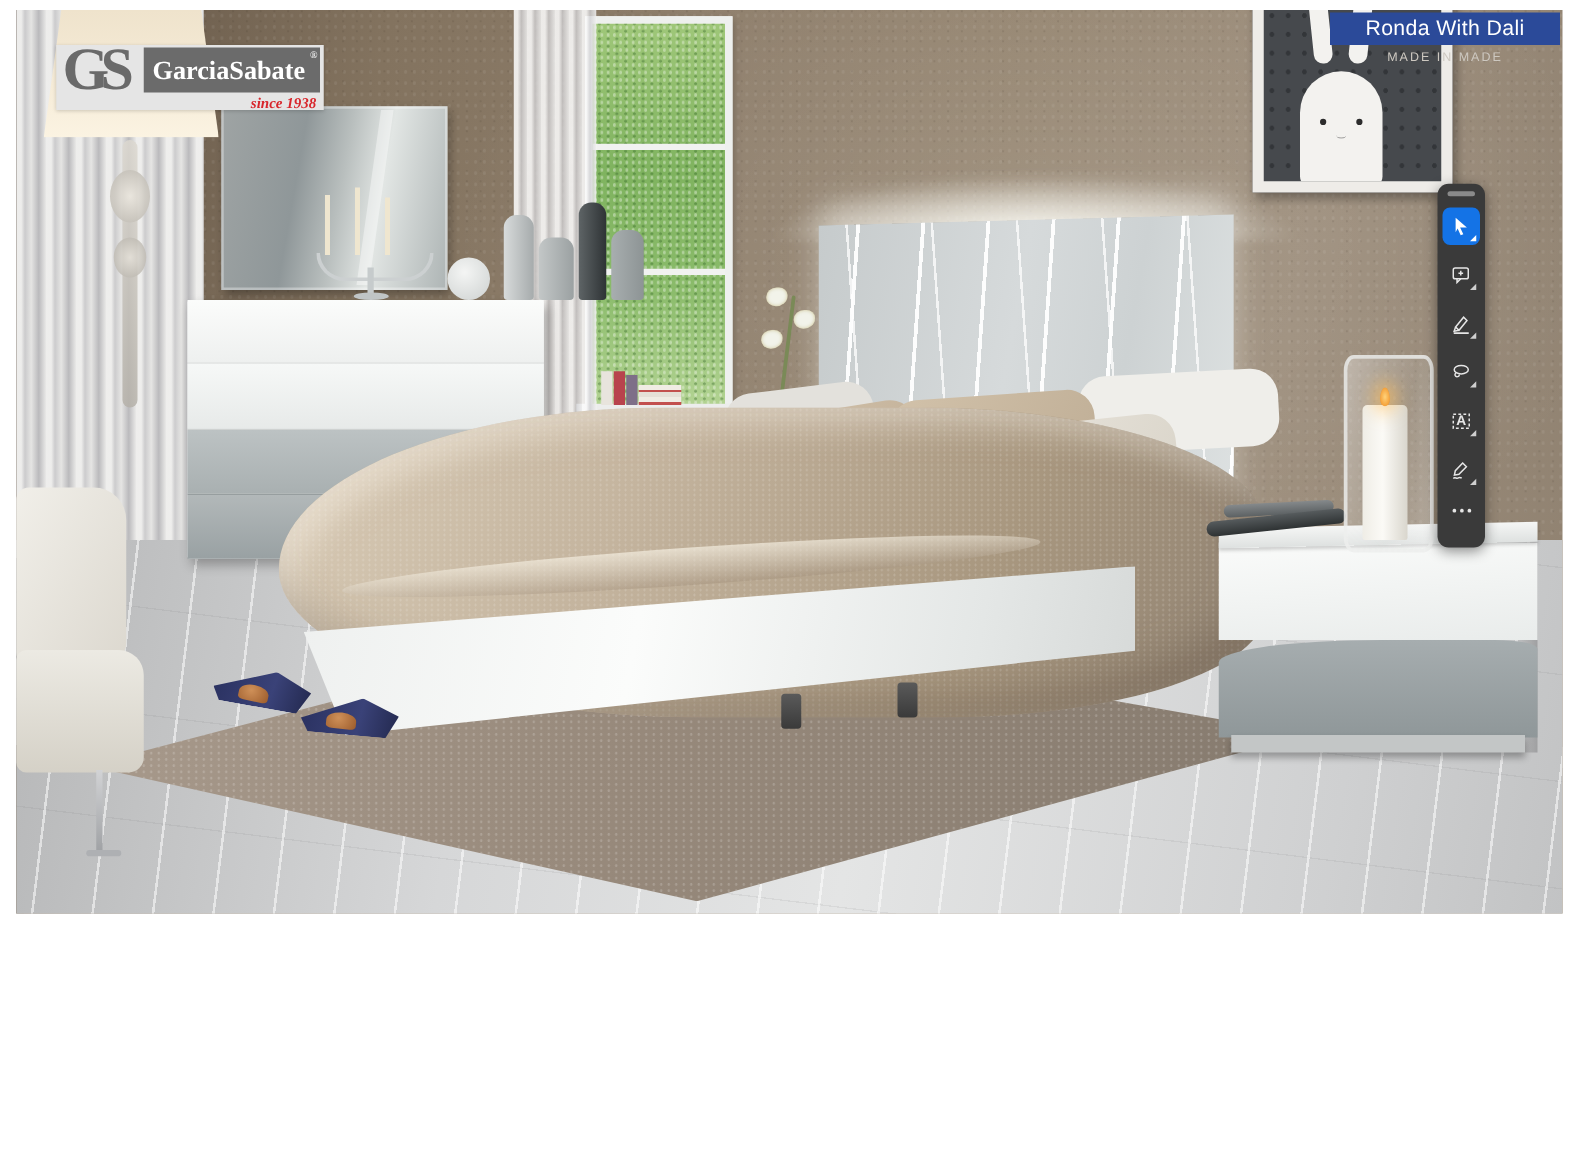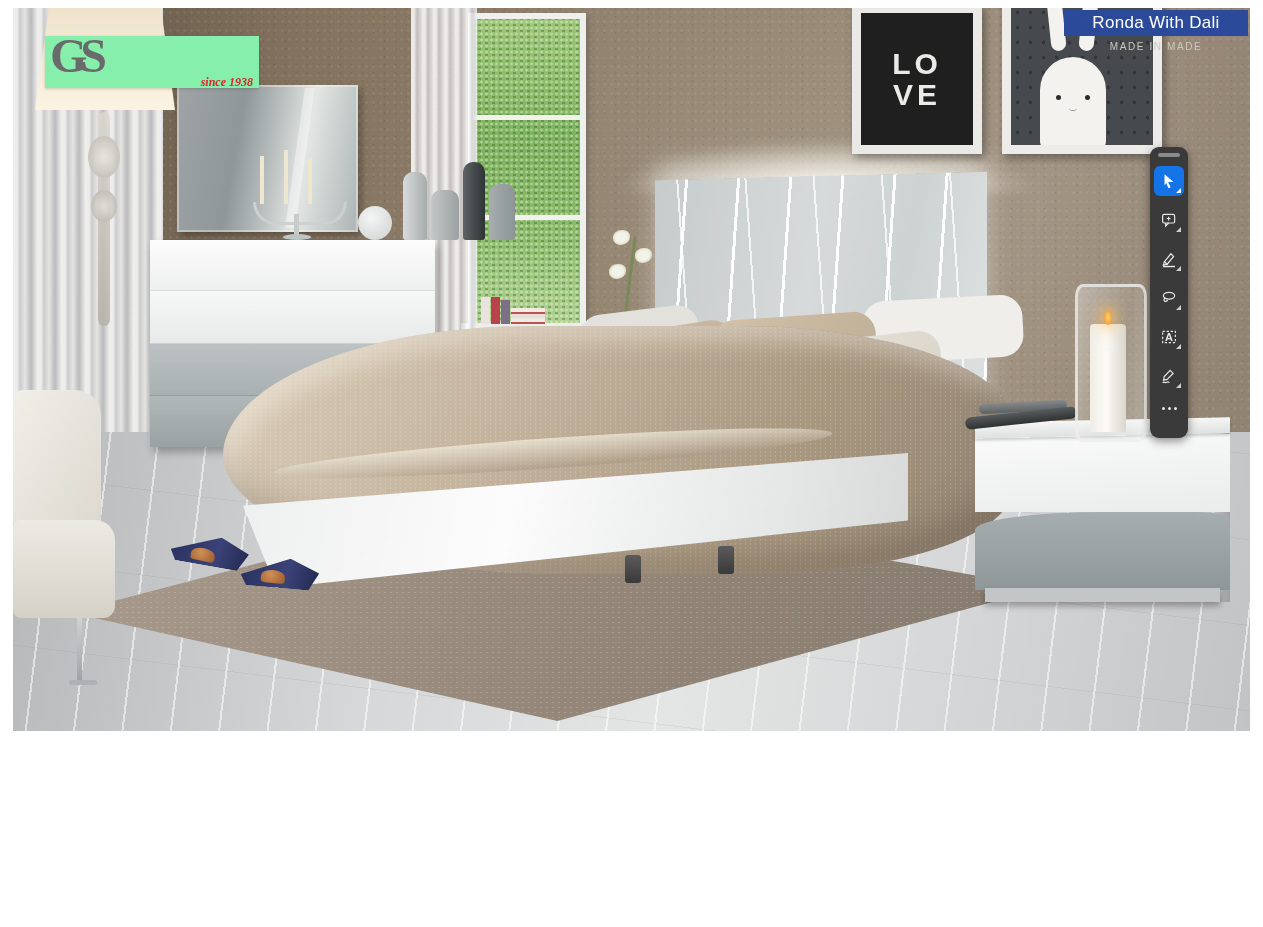--- a/index.html
+++ b/index.html
@@ -163,21 +163,21 @@
   .shoe{width:78px;height:30px;clip-path:polygon(0 65%,62% 0,100% 40%,88% 100%,8% 100%);
     background:linear-gradient(100deg,#2a3160,#3a4278 60%,#23294f);}
   #shoe-1{left:158px;top:528px;transform:rotate(10deg);}
   #shoe-2{left:228px;top:550px;transform:rotate(5deg);}
   .shoe-bow{width:24px;height:13px;border-radius:50% 50% 20% 20%;background:radial-gradient(circle at 40% 35%,#cf9058,#9c5c2c);}
   #shoe-bow-1{left:178px;top:540px;transform:rotate(12deg);}
   #shoe-bow-2{left:248px;top:562px;transform:rotate(6deg);}
 
   
   
-  #logo{left:45px;top:36px;width:214px;height:52px;background:#86efac;z-index:20;box-shadow:0 1px 3px rgba(0,0,0,0.18);}
+  #logo{left:45px;top:36px;width:214px;height:52px;background:#e5e5e5;z-index:20;box-shadow:0 1px 3px rgba(0,0,0,0.18);}
   #logo-initials{position:absolute;left:5px;top:-4px;font-family:"Liberation Serif",serif;font-weight:bold;
     font-size:48px;line-height:48px;letter-spacing:-7px;color:#6a6a6a;}
   #logo-band{position:absolute;left:70px;top:2px;right:3px;height:36px;background:#6b6b6b;}
   #logo-name{position:absolute;left:7px;top:6px;color:#ffffff;font-family:"Liberation Serif",serif;font-weight:bold;font-size:21px;}
   #logo-reg{position:absolute;right:2px;top:1px;color:#ffffff;font-size:8px;font-family:"Liberation Serif",serif;}
   #logo-tagline{position:absolute;right:6px;top:39px;color:#d8262c;font-family:"Liberation Serif",serif;
     font-style:italic;font-weight:bold;font-size:12px;}
 
   
   #banner{left:1064px;top:10px;width:184px;height:26px;background:#2b4a99;z-index:20;
@@ -229,24 +229,20 @@
   <div id="curtain-left" class="abs"></div>
 
   <div id="lamp-column" class="abs"></div>
   <div id="lamp-bulb" class="abs"></div>
   <div id="lamp-bulb2" class="abs"></div>
   <div id="lamp-shade" class="abs"></div>
 
   <div id="headboard-glow" class="abs"></div>
   <div id="headboard" class="abs"></div>
 
-  <div id="art-love" class="abs">
-    <span>LO</span>
-    <span>VE</span>
-  </div>
   <div id="art-bunny" class="abs">
     <div id="bunny-ear-l" class="abs bunny-ear"></div>
     <div id="bunny-ear-r" class="abs bunny-ear"></div>
     <div id="bunny-body" class="abs">
       <div id="bunny-eye-l" class="abs bunny-eye"></div>
       <div id="bunny-eye-r" class="abs bunny-eye"></div>
       <div id="bunny-mouth" class="abs"></div>
     </div>
   </div>
 
@@ -307,20 +303,24 @@
   <div id="armchair-leg" class="abs"></div>
   <div id="armchair-foot" class="abs"></div>
   <div id="shoe-1" class="abs shoe"></div>
   <div id="shoe-2" class="abs shoe"></div>
   <div id="shoe-bow-1" class="abs shoe-bow"></div>
   <div id="shoe-bow-2" class="abs shoe-bow"></div>
 </div>
 
 <div id="logo" class="abs">
   <span id="logo-initials">GS</span>
+  <div id="logo-band">
+    <span id="logo-name">GarciaSabate</span>
+    <span id="logo-reg">®</span>
+  </div>
   <span id="logo-tagline">since 1938</span>
 </div>
 
 <div id="banner" class="abs">
   <span>Ronda With Dali</span>
 </div>
 <div id="made-in" class="abs">MADE IN MADE</div>
 
 <div id="toolbar" class="abs">
   <div id="tb-handle"></div>

